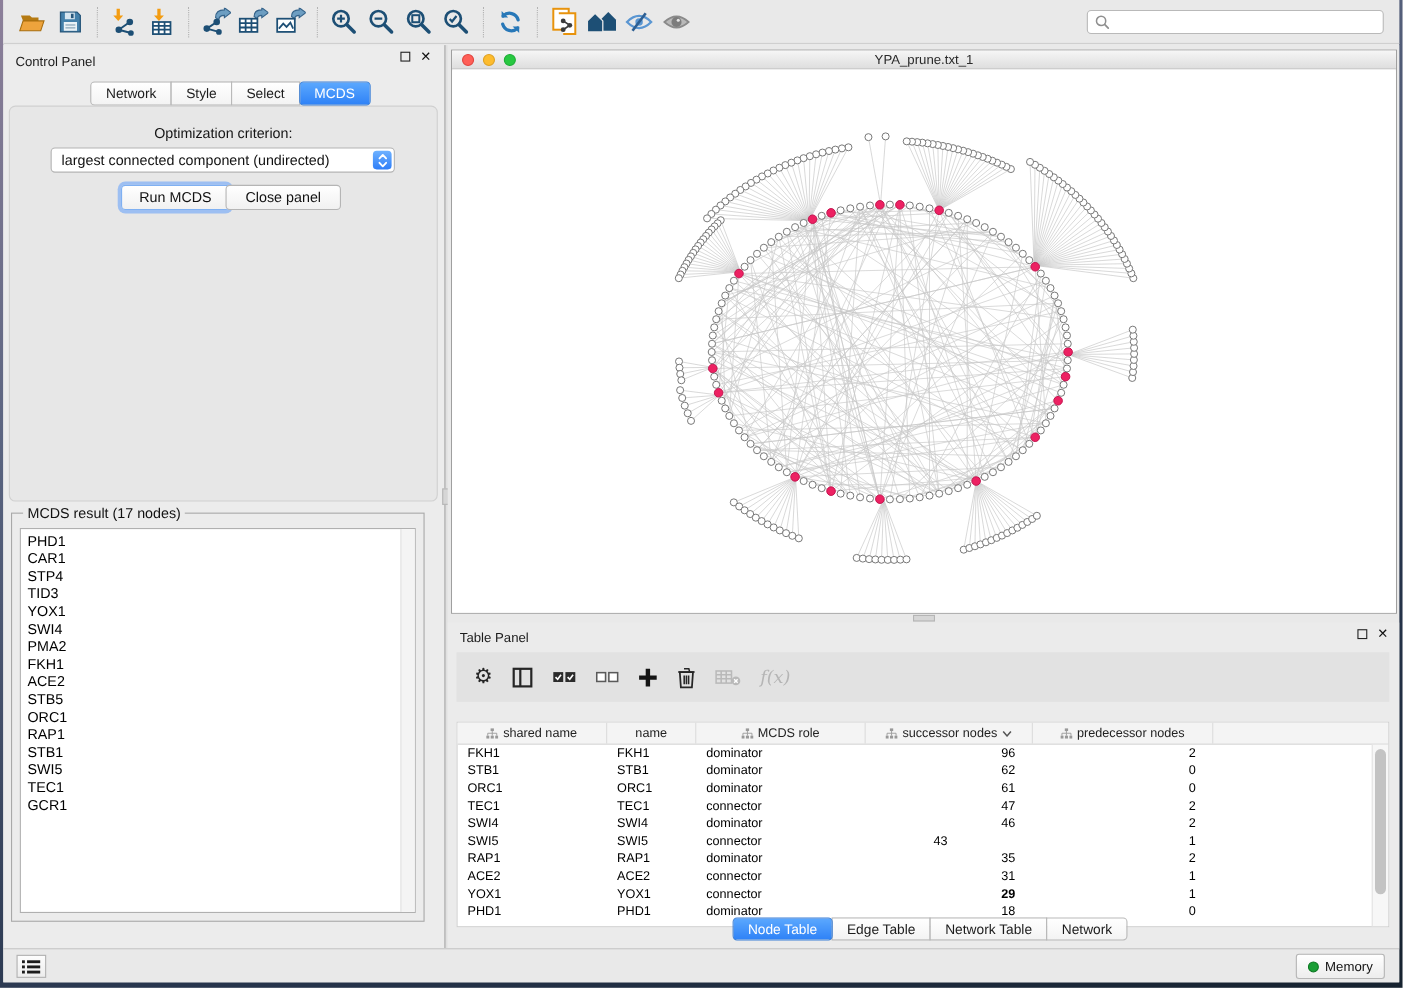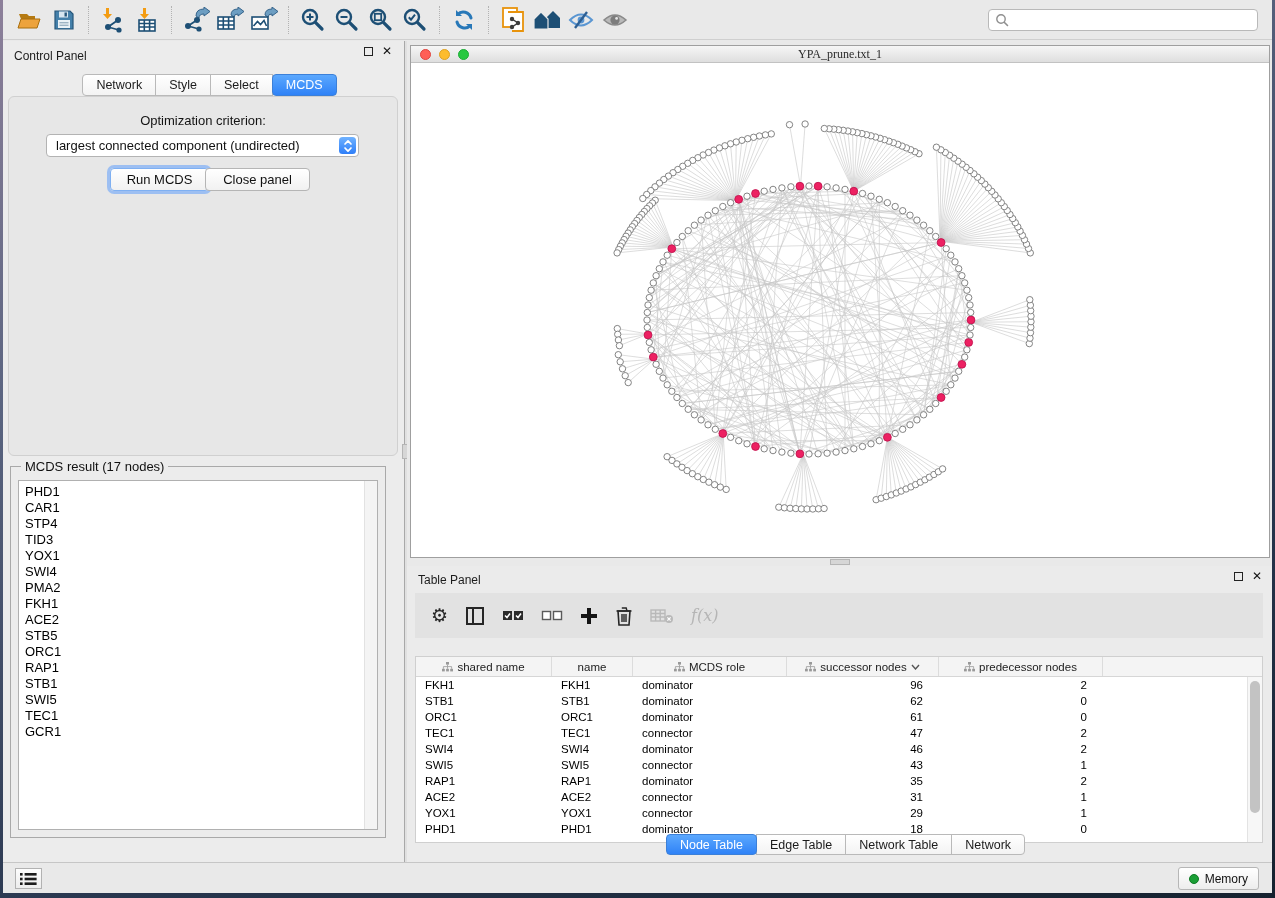--- a/index.html
+++ b/index.html
@@ -61,21 +61,21 @@
   .vsplit { position:absolute; left:401px; top:0; width:3px; height:100%; background:#e0e0e0; border-left:1px solid #a8a8a8; cursor:col-resize; }
   .vsplit .grab { position:absolute; left:-3px; top:403px; width:7px; height:15px; background:#d6d6d6; border:1px solid #b5b5b5; }
   .right { position:absolute; left:404px; top:0; right:0; height:100%; background:#e9e9e9; }
 
   
   .netwin { position:absolute; left:3px; top:4px; right:2px; height:513px; border:1px solid #9f9f9f; background:#fff; }
   .nettitle { height:17px; background:linear-gradient(#f6f6f6,#dedede); border-bottom:1px solid #c2c2c2;
     display:flex; align-items:center; position:relative; }
   .lights { position:absolute; left:9px; top:3px; display:flex; gap:8px; }
   .light { width:11px; height:11px; border-radius:50%; }
-  .nettitle .t { width:100%; text-align:center; font-size:12px; color:#2a2a2a;font-family:Liberation Serif, serif; }
+  .nettitle .t { width:100%; text-align:center; font-size:12px; color:#2a2a2a; }
   .netcanvas { position:absolute; left:0; top:18px; right:0; bottom:0; background:#fff; overflow:hidden; }
 
   .hsplit { position:absolute; left:0; top:517px; width:100%; height:8px; cursor:row-resize; }
   .hsplit .grab { position:absolute; left:50%; top:1px; margin-left:-10px; width:20px; height:6px; background:#d6d6d6; border:1px solid #b5b5b5; }
 
   
   .tablepanel { position:absolute; left:0; top:525px; right:0; bottom:0; background:#ebebeb; }
   .tp-title { position:absolute; left:11px; top:7px; font-size:12px; color:#1c1c1c; }
   .tablepanel .win-btns { right:10px; top:6px; }
   .tp-toolbar { position:absolute; left:8px; right:9px; top:27px; height:45px; background:#e2e2e2;
@@ -1112,42 +1112,42 @@
                 <div class="td txt" style="width: 136px; flex: 0 0 auto;">SWI4</div>
                 <div class="td txt" style="width: 81px; flex: 0 0 auto;">SWI4</div>
                 <div class="td txt" style="width: 154px; flex: 0 0 auto;">dominator</div>
                 <div class="td num" style="width: 152px; flex: 0 0 auto;">46</div>
                 <div class="td num" style="width: 164px; flex: 0 0 auto;">2</div>
               </div>
               <div class="tr">
                 <div class="td txt" style="width: 136px; flex: 0 0 auto;">SWI5</div>
                 <div class="td txt" style="width: 81px; flex: 0 0 auto;">SWI5</div>
                 <div class="td txt" style="width: 154px; flex: 0 0 auto;">connector</div>
-                <div class="td num" style="width: 152px; flex: 0 0 auto;">43</div>
+                <div class="td num" style="width: 152px; flex: 0 0 auto; text-align: center;">43</div>
                 <div class="td num" style="width: 164px; flex: 0 0 auto;">1</div>
               </div>
               <div class="tr">
                 <div class="td txt" style="width: 136px; flex: 0 0 auto;">RAP1</div>
                 <div class="td txt" style="width: 81px; flex: 0 0 auto;">RAP1</div>
                 <div class="td txt" style="width: 154px; flex: 0 0 auto;">dominator</div>
                 <div class="td num" style="width: 152px; flex: 0 0 auto;">35</div>
                 <div class="td num" style="width: 164px; flex: 0 0 auto;">2</div>
               </div>
               <div class="tr">
                 <div class="td txt" style="width: 136px; flex: 0 0 auto;">ACE2</div>
                 <div class="td txt" style="width: 81px; flex: 0 0 auto;">ACE2</div>
                 <div class="td txt" style="width: 154px; flex: 0 0 auto;">connector</div>
                 <div class="td num" style="width: 152px; flex: 0 0 auto;">31</div>
                 <div class="td num" style="width: 164px; flex: 0 0 auto;">1</div>
               </div>
               <div class="tr">
                 <div class="td txt" style="width: 136px; flex: 0 0 auto;">YOX1</div>
                 <div class="td txt" style="width: 81px; flex: 0 0 auto;">YOX1</div>
                 <div class="td txt" style="width: 154px; flex: 0 0 auto;">connector</div>
-                <div class="td num" style="width: 152px; flex: 0 0 auto;">29</div>
+                <div class="td num" style="width: 152px; flex: 0 0 auto; font-weight: bold;">29</div>
                 <div class="td num" style="width: 164px; flex: 0 0 auto;">1</div>
               </div>
               <div class="tr">
                 <div class="td txt" style="width: 136px; flex: 0 0 auto;">PHD1</div>
                 <div class="td txt" style="width: 81px; flex: 0 0 auto;">PHD1</div>
                 <div class="td txt" style="width: 154px; flex: 0 0 auto;">dominator</div>
                 <div class="td num" style="width: 152px; flex: 0 0 auto;">18</div>
                 <div class="td num" style="width: 164px; flex: 0 0 auto;">0</div>
               </div>
             </div>

